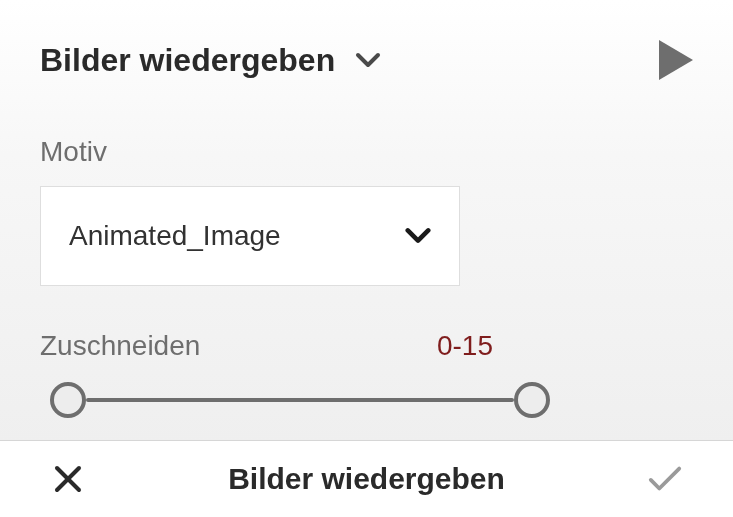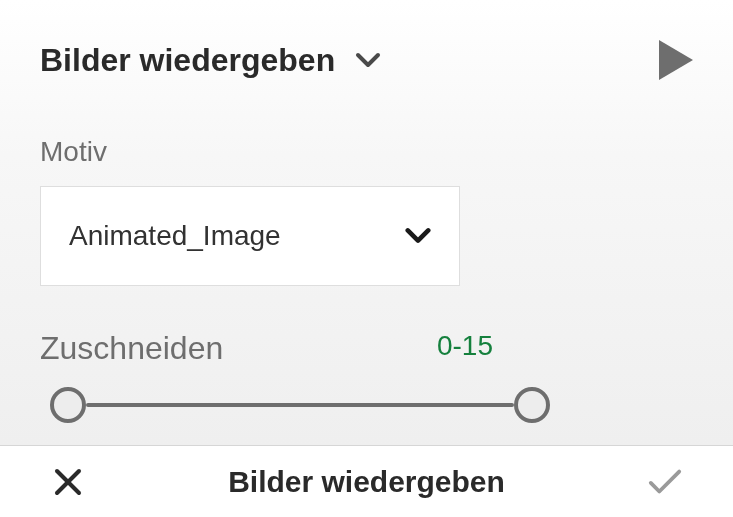--- a/index.html
+++ b/index.html
@@ -83,26 +83,26 @@
     .slider-section {
       margin-top: 44px;
     }
     .slider-labels {
       display: flex;
       justify-content: space-between;
       margin-bottom: 18px;
       padding-right: 200px;
     }
     .slider-label-left {
-      font-size: 32px;
+      font-size: 28px;
       color: #6e6e6e;
     }
     .slider-label-right {
       font-size: 28px;
-      color: #15803d;
+      color: #7f1d1d;
     }
     .slider-track-wrapper {
       position: relative;
       width: 500px;
       height: 40px;
       display: flex;
       align-items: center;
       margin-left: 10px;
     }
     .slider-track {

